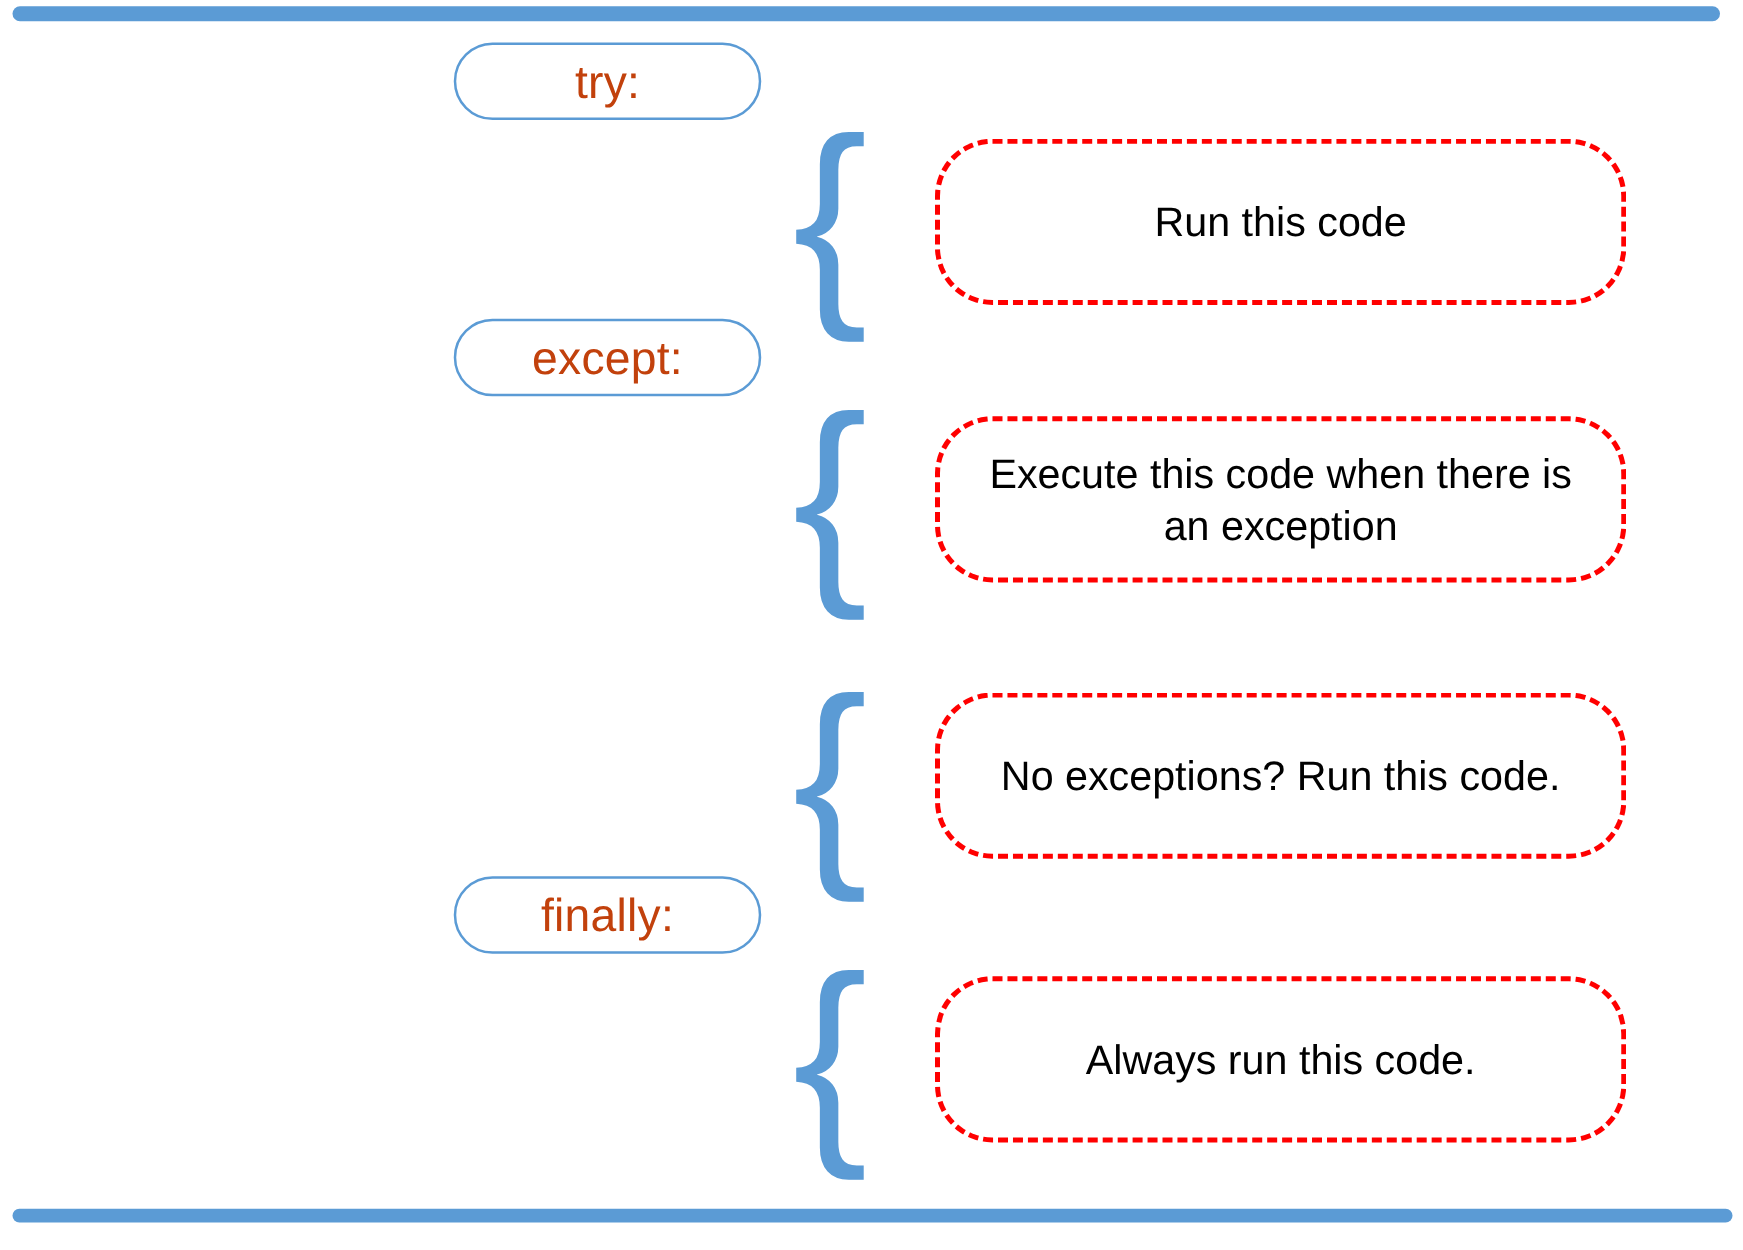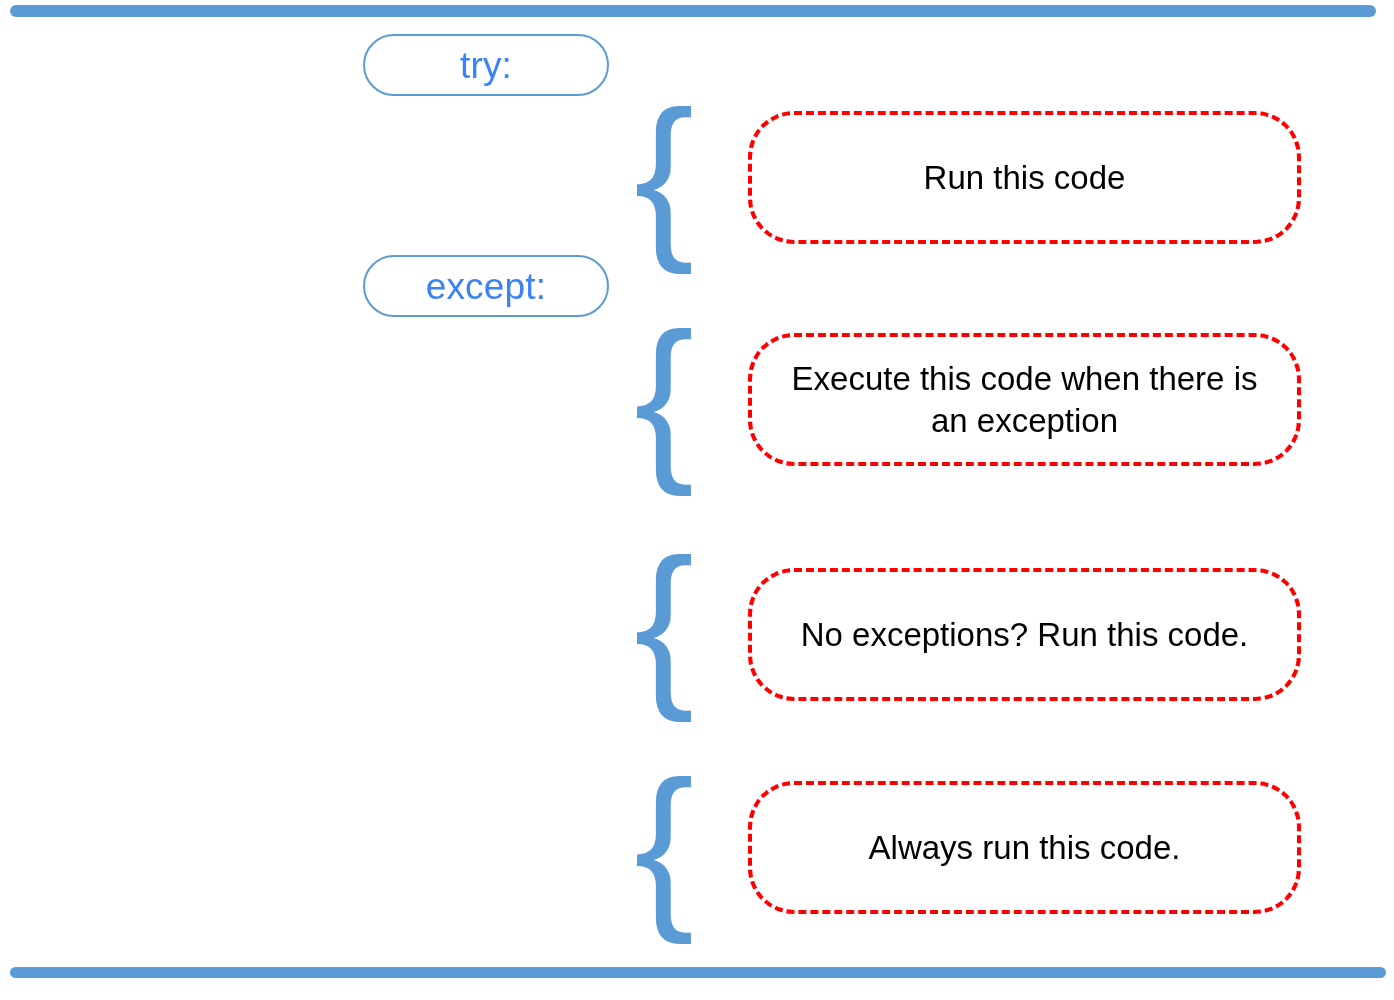--- a/index.html
+++ b/index.html
@@ -46,21 +46,21 @@
     border: 2px solid #5B9BD5;
     border-radius: 999px;
     background: #ffffff;
     display: flex;
     align-items: center;
     justify-content: center;
     box-sizing: border-box;
   }
   .pill-label {
     font-size: 37px;
-    color: #3b82f6;
+    color: #c2410c;
     line-height: 1;
     letter-spacing: 0.2px;
   }
 
   
   .brace {
     position: absolute;
     left: 634px;
     width: 56px;
     height: 150px;
@@ -100,21 +100,21 @@
   .pill-else    { top: 479px; }
   .pill-finally { top: 701px; }
 
   .brace-1 { top: 100px; }
   .brace-2 { top: 322px; }
   .brace-3 { top: 548px; }
   .brace-4 { top: 770px; }
 
   .callout-1 { top: 111px; height: 133px; }
   .callout-2 { top: 333px; height: 133px; }
-  .callout-3 { top: 568px; height: 133px; }
+  .callout-3 { top: 554px; height: 133px; }
   .callout-4 { top: 781px; height: 133px; }
 </style>
 </head>
 <body>
 
 <div id="canvas">
 
   <div class="rule rule-top"></div>
 
   <div class="pill pill-try">
@@ -131,20 +131,23 @@
   <div class="brace brace-2">{</div>
   <div class="callout callout-2">
     <span class="callout-text">Execute this code when there is an exception</span>
   </div>
 
   <div class="brace brace-3">{</div>
   <div class="callout callout-3">
     <span class="callout-text">No exceptions? Run this code.</span>
   </div>
 
+  <div class="pill pill-finally">
+    <span class="pill-label">finally:</span>
+  </div>
   <div class="brace brace-4">{</div>
   <div class="callout callout-4">
     <span class="callout-text">Always run this code.</span>
   </div>
 
   <div class="rule rule-bottom"></div>
 
 </div>
 
 </body></html>

